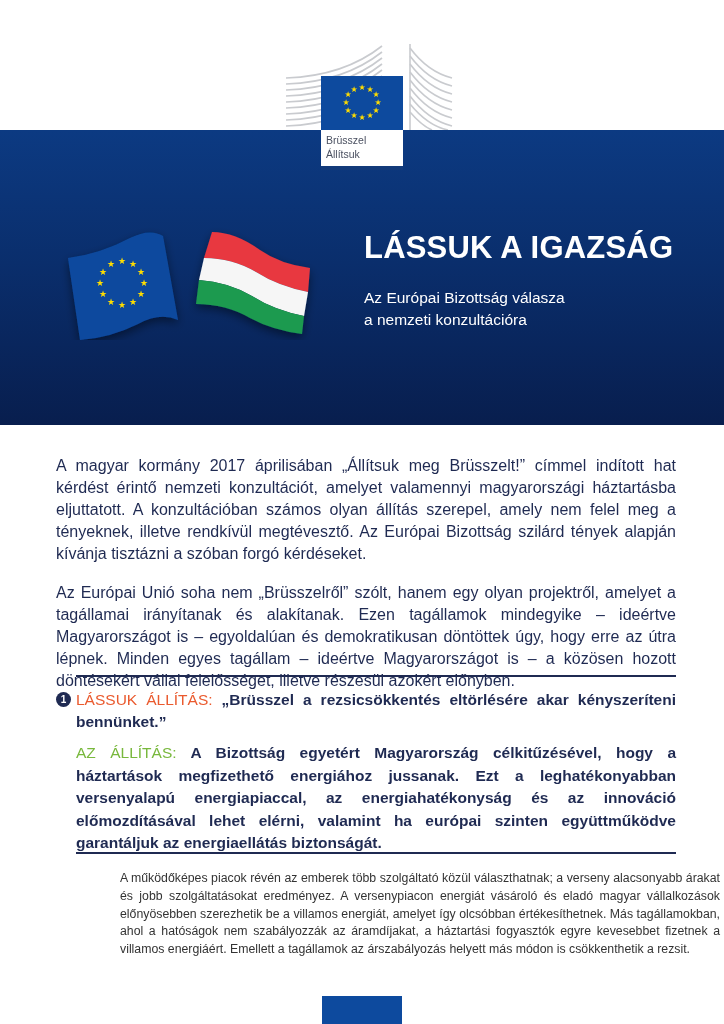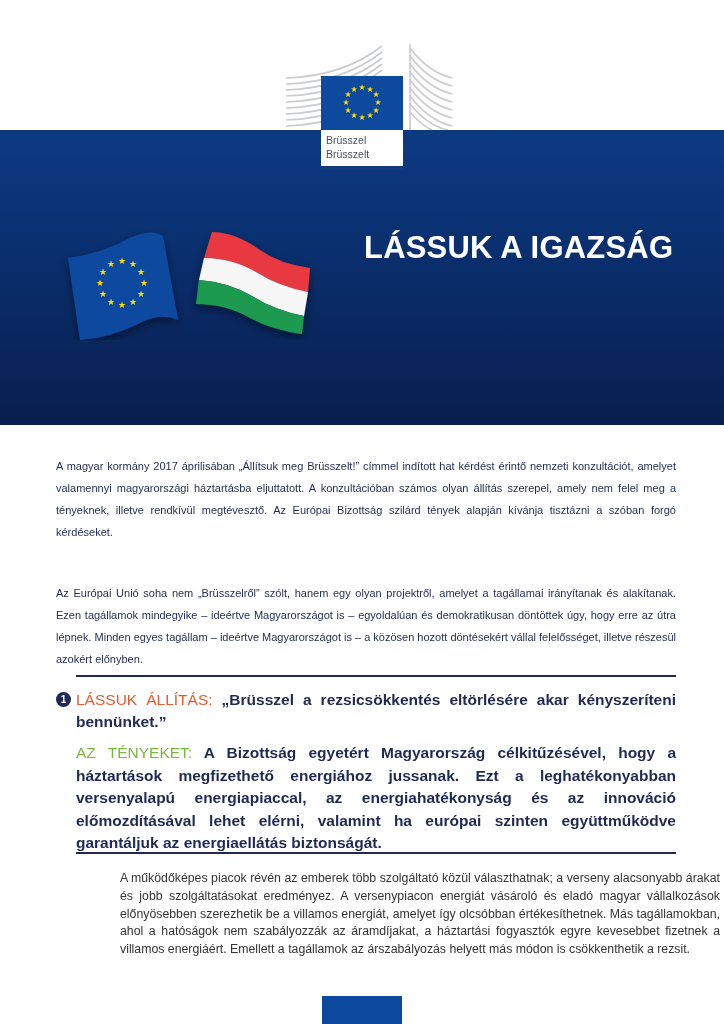--- a/index.html
+++ b/index.html
@@ -20,21 +20,21 @@
   .logo .flag svg { position: absolute; left: 0; top: 0; }
   .logo .text { position: absolute; left: 5px; top: 57px; font-size: 10.5px; line-height: 14px; color: #4a5060; }
   .logo .bar { position: absolute; left: 0; bottom: -4px; width: 82px; height: 4px; background: #123a7a; }
 
   .flags { position: absolute; left: 60px; top: 90px; width: 260px; height: 120px; }
 
   .hero-title { position: absolute; left: 364px; top: 100px; font-size: 31px; font-weight: bold; color: #ffffff; letter-spacing: 0.2px; }
   .hero-sub { position: absolute; left: 364px; top: 157px; font-size: 15.5px; line-height: 22px; color: #ffffff; }
 
   
-  .para { position: absolute; left: 56px; width: 620px; font-size: 11px; line-height: 22px; text-align: justify; color: #1f2a52; }
+  .para { position: absolute; left: 56px; width: 620px; font-size: 16px; line-height: 22px; text-align: justify; color: #1f2a52; }
   .p1 { top: 455px; }
   .p2 { top: 582px; }
 
   .rule { position: absolute; left: 76px; width: 600px; height: 2px; background: #1f2a52; }
   .rule1 { top: 675px; }
   .rule2 { top: 852px; }
 
   .claim { position: absolute; left: 56px; top: 689px; width: 620px; }
   .claim-num { position: absolute; left: 0; top: 3px; width: 15px; height: 15px; border-radius: 50%;
                background: #1f2a52; color: #fff; font-size: 10px; font-weight: bold; text-align: center; line-height: 15px; }
@@ -113,20 +113,24 @@
       </g>
       <g filter="url(#sh)">
         <path d="M152 12 Q175 12 200 30 Q220 44 250 48 L248 72 Q218 66 196 52 Q172 38 144 38 Z" fill="#e8373f"></path>
         <path d="M144 38 Q172 38 196 52 Q218 66 248 72 L244 96 Q214 90 192 76 Q168 62 139 60 Z" fill="#f6f6f6"></path>
         <path d="M139 60 Q168 62 192 76 Q214 90 244 96 L242 114 Q212 110 190 98 Q166 84 136 84 Z" fill="#1d9a50"></path>
       </g>
     </svg>
   </div>
 
   <div class="hero-title">LÁSSUK A IGAZSÁG</div>
+  <div class="hero-sub">
+    <div>Az Európai Bizottság válasza</div>
+    <div>a nemzeti konzultációra</div>
+  </div>
 </div>
 
 <div class="logo">
   <div class="flag">
     <svg width="82" height="54" viewBox="0 0 82 54">
       <g fill="#ffdd00" font-size="8" font-family="DejaVu Sans, sans-serif" text-anchor="middle">
         <text x="41" y="14">★</text>
           <text x="49" y="16">★</text>
           <text x="55" y="21">★</text>
         <text x="57" y="29">★</text>
@@ -136,34 +140,34 @@
           <text x="33" y="42">★</text>
           <text x="27" y="37">★</text>
         <text x="25" y="29">★</text>
           <text x="27" y="21">★</text>
           <text x="33" y="16">★</text>
       </g>
     </svg>
   </div>
   <div class="text">
     <div>Brüsszel</div>
-    <div>Brüsszelt</div>
+    <div>Állítsuk</div>
   </div>
   <div class="bar"></div>
 </div>
 
 <p class="para p1">A magyar kormány 2017 áprilisában „Állítsuk meg Brüsszelt!” címmel indított hat kérdést érintő nemzeti konzultációt, amelyet valamennyi magyarországi háztartásba eljuttatott. A konzultációban számos olyan állítás szerepel, amely nem felel meg a tényeknek, illetve rendkívül megtévesztő. Az Európai Bizottság szilárd tények alapján kívánja tisztázni a szóban forgó kérdéseket.</p>
 <p class="para p2">Az Európai Unió soha nem „Brüsszelről” szólt, hanem egy olyan projektről, amelyet a tagállamai irányítanak és alakítanak. Ezen tagállamok mindegyike – ideértve Magyarországot is – egyoldalúan és demokratikusan döntöttek úgy, hogy erre az útra lépnek. Minden egyes tagállam – ideértve Magyarországot is – a közösen hozott döntésekért vállal felelősséget, illetve részesül azokért előnyben.</p>
 
 <div class="rule rule1"></div>
 
 <div class="claim">
   <div class="claim-num">1</div>
   <div class="claim-text"><span class="claim-label">LÁSSUK ÁLLÍTÁS:</span><span> „Brüsszel a rezsicsökkentés eltörlésére akar kényszeríteni bennünket.”</span></div>
 </div>
 
-<div class="truth"><span class="truth-label">AZ TÉNYEKET:</span><span> A Bizottság egyetért Magyarország célkitűzésével, hogy a háztartások megfizethető energiához jussanak. Ezt a leghatékonyabban versenyalapú energiapiaccal, az energiahatékonyság és az innováció előmozdításával lehet elérni, valamint ha európai szinten együttműködve garantáljuk az energiaellátás biztonságát.</span></div>
+<div class="truth"><span class="truth-label">AZ ÁLLÍTÁS:</span><span> A Bizottság egyetért Magyarország célkitűzésével, hogy a háztartások megfizethető energiához jussanak. Ezt a leghatékonyabban versenyalapú energiapiaccal, az energiahatékonyság és az innováció előmozdításával lehet elérni, valamint ha európai szinten együttműködve garantáljuk az energiaellátás biztonságát.</span></div>
 
 <div class="rule rule2"></div>
 
 <p class="detail">A működőképes piacok révén az emberek több szolgáltató közül választhatnak; a verseny alacsonyabb árakat és jobb szolgáltatásokat eredményez. A versenypiacon energiát vásároló és eladó magyar vállalkozások előnyösebben szerezhetik be a villamos energiát, amelyet így olcsóbban értékesíthetnek. Más tagállamokban, ahol a hatóságok nem szabályozzák az áramdíjakat, a háztartási fogyasztók egyre kevesebbet fizetnek a villamos energiáért. Emellett a tagállamok az árszabályozás helyett más módon is csökkenthetik a rezsit.</p>
 
 <div class="footer-block"></div>
 
 </body></html>

